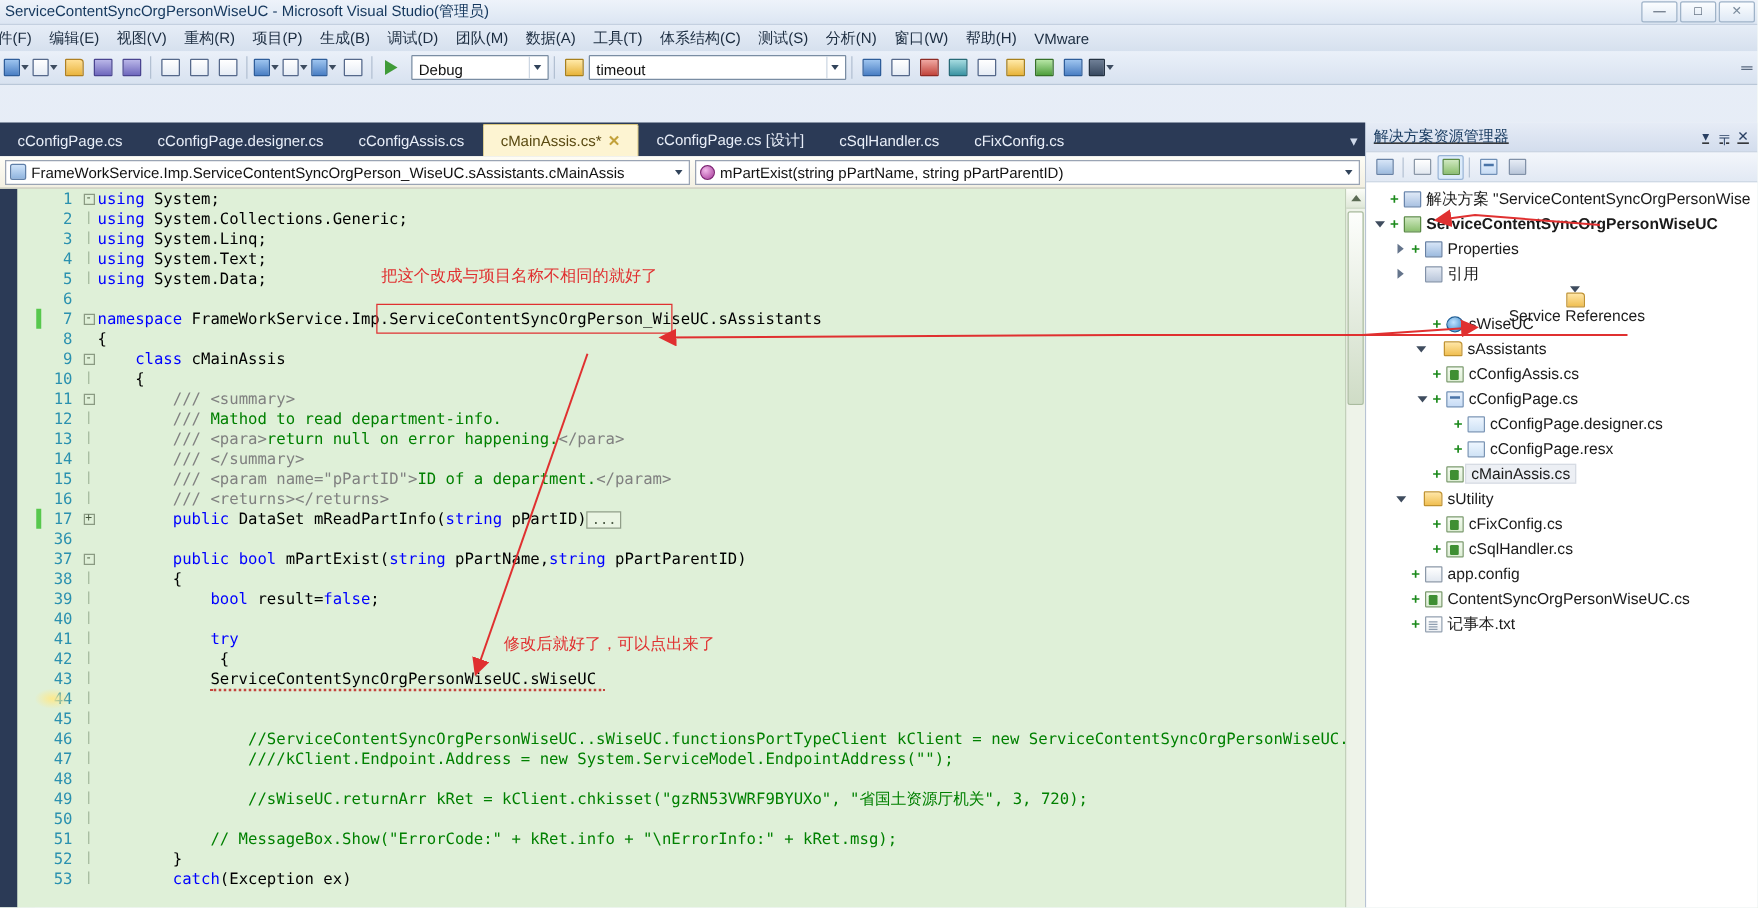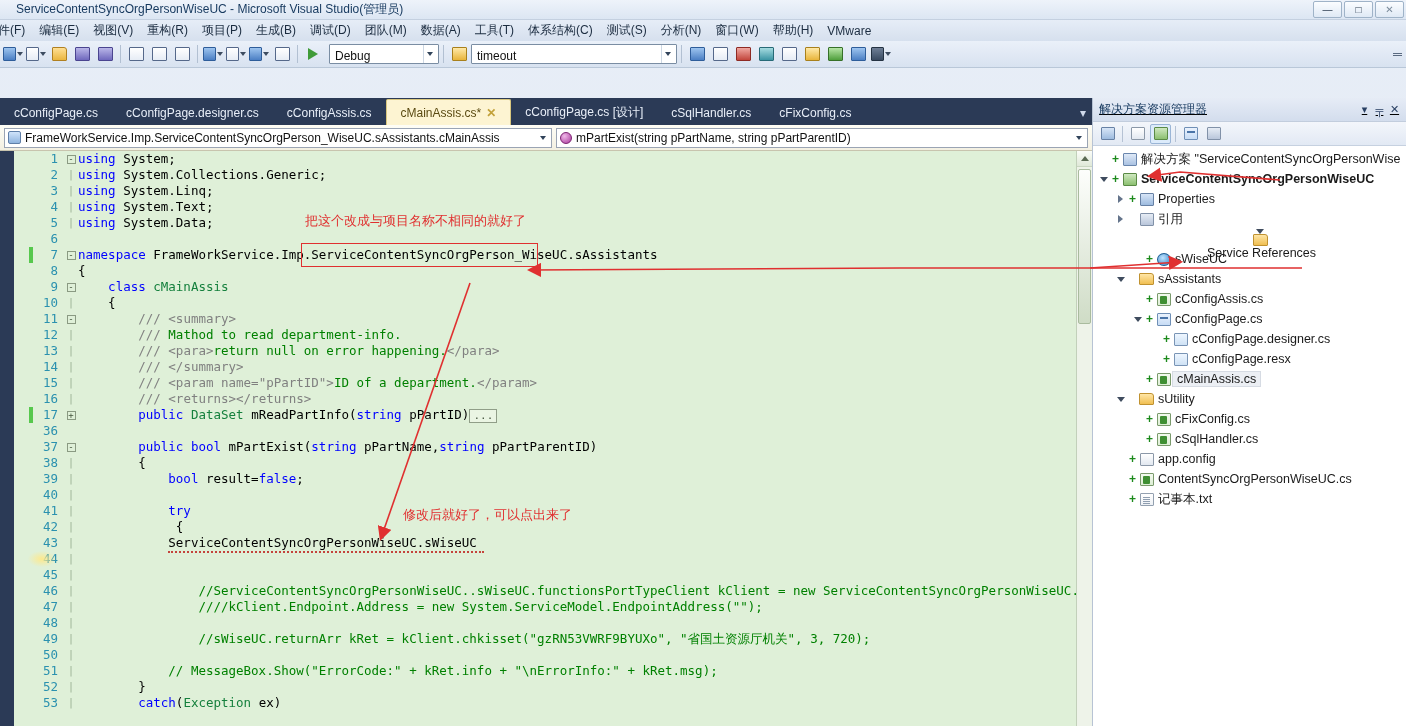--- a/index.html
+++ b/index.html
@@ -18,21 +18,21 @@
   }
 
   
   .titlebar {
     position: absolute; top: 0; left: 0; width: 1406px; height: 20px;
     background: linear-gradient(#eef3fa, #dce6f3);
     border-bottom: 1px solid #c4d0e0;
     display: flex; align-items: center;
   }
   .title-text {
-    margin-left: 16px;
+    margin-left: 4px;
     font-size: 12px; color: #15385e;
     white-space: nowrap;
   }
   .win-btns {
     position: absolute; right: 2px; top: 1px;
     display: flex; gap: 2px;
   }
   .win-btn {
     width: 29px; height: 17px;
     border: 1px solid #9fb3c8;
@@ -224,21 +224,21 @@
   }
   .fbox {
     display: inline-block;
     width: 9px; height: 9px; line-height: 7px;
     border: 1px solid #8a9a82; background: #dff0d8;
     color: #44553c; font-size: 9px; text-align: center;
     font-family: "DejaVu Sans Mono", monospace;
   }
   .ctext { flex: 1; white-space: pre; color: #000000; }
   .kw   { color: #0000ff; }
-  .ty   { color: #15803d; }
+  .ty   { color: #000000; }
   .cm   { color: #008000; }
   .xmlc { color: #808080; }
   .chg-bar {
     position: absolute; left: 29px; width: 4px; height: 16px; background: #57c84d;
   }
   .ln-hl {
     position: absolute; left: 28px; width: 28px; height: 16px;
     background: radial-gradient(ellipse at center, #fde98d 0%, rgba(253,233,141,0) 72%);
   }
   .squiggle {
@@ -684,21 +684,21 @@
           <span class="tlabel">Service References</span>
         </div>
         <div class="tnode" style="padding-left: 38px;">
           <span class="exp"></span>
           <span class="plus">+</span>
           <span class="tico">
             <span class="ic ic-svc"></span>
           </span>
           <span class="tlabel">sWiseUC</span>
         </div>
-        <div class="tnode" style="padding-left: 21px;">
+        <div class="tnode" style="padding-left: 37px;">
           <span class="exp">
             <span class="tri-d"></span>
           </span>
           <span class="plus"></span>
           <span class="tico">
             <span class="ic ic-folder"></span>
           </span>
           <span class="tlabel">sAssistants</span>
         </div>
         <div class="tnode" style="padding-left: 38px;">

